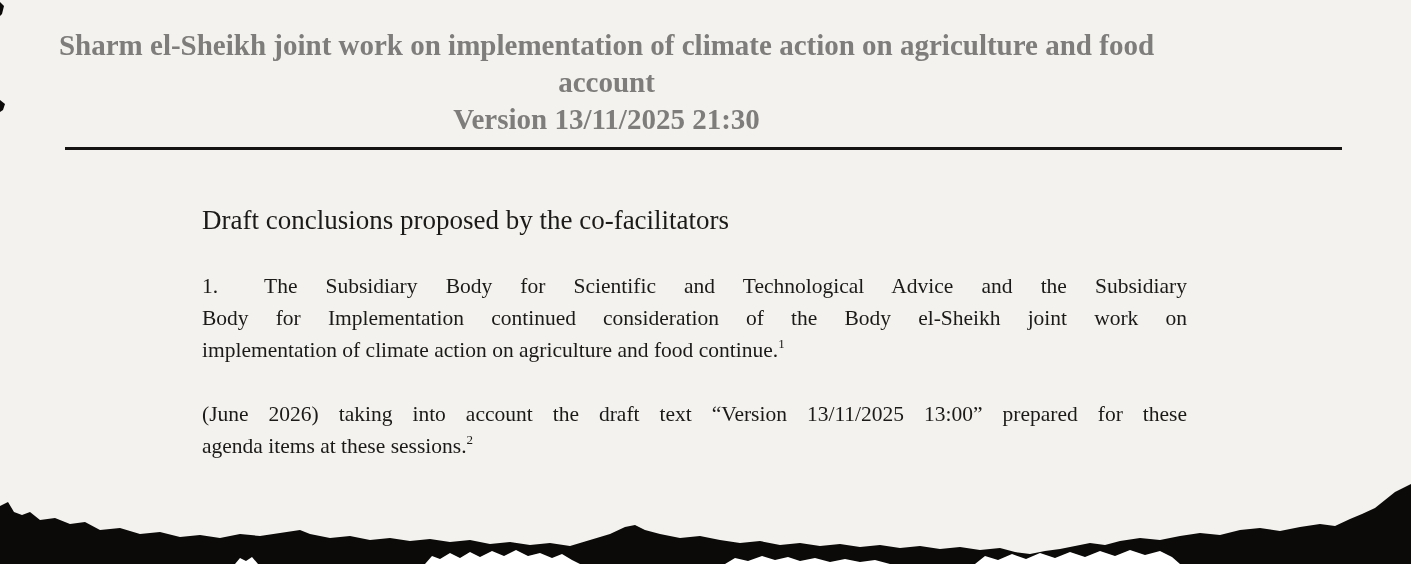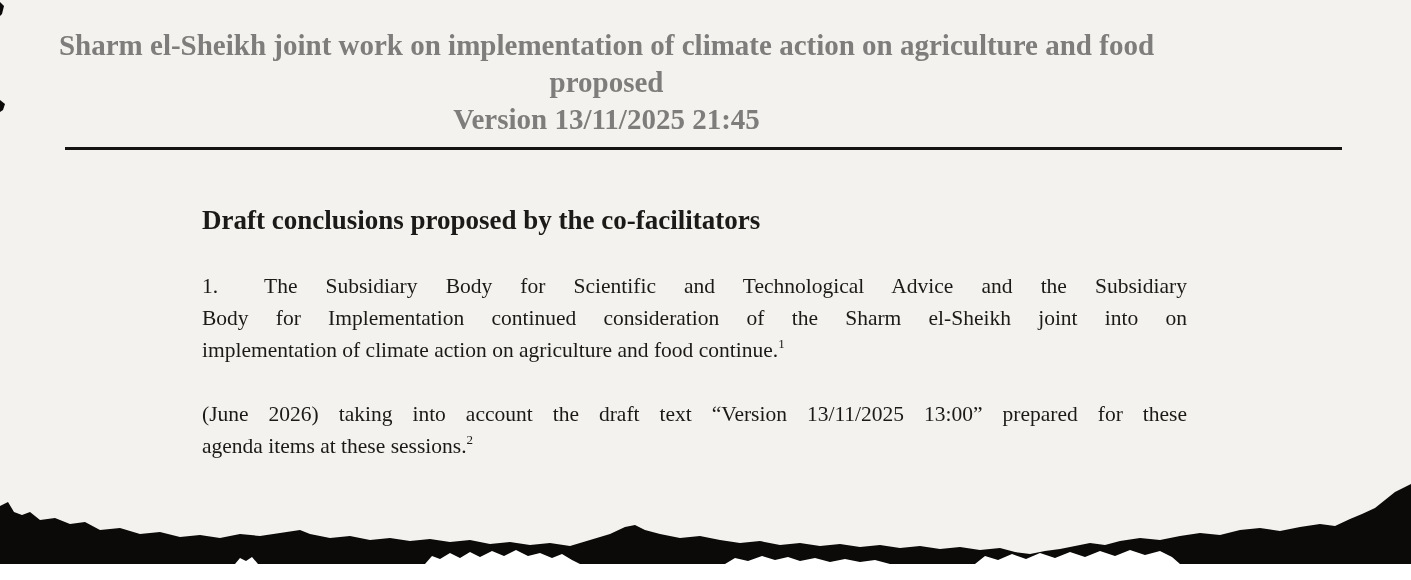--- a/index.html
+++ b/index.html
@@ -47,21 +47,21 @@
   }
   
   .doc-body {
     position: absolute;
     top: 203px;
     left: 202px;
     width: 985px;
     color: #1b1a18;
   }
   .doc-heading {
-    font-weight: bold;
+    font-weight: normal;
     font-size: 27px;
     line-height: 34px;
     white-space: nowrap;
     margin: 0 0 33px 0;
   }
   .para { margin: 0 0 32px 0; }
   .line {
     font-size: 21.5px;
     height: 32px;
     line-height: 32px;
@@ -91,32 +91,32 @@
 </style>
 </head>
 <body>
 
 <div class="stage">
 
   <div class="paper"></div>
 
   <div class="doc-header">
     <div class="hline">Sharm el-Sheikh joint work on implementation of climate action on agriculture and food</div>
-    <div class="hline">proposed</div>
-    <div class="hline">Version 13/11/2025 21:45</div>
+    <div class="hline">account</div>
+    <div class="hline">Version 13/11/2025 21:30</div>
   </div>
 
   <div class="rule"></div>
 
   <div class="doc-body">
     <div class="doc-heading">Draft conclusions proposed by the co-facilitators</div>
 
     <div class="para">
       <div class="line jline"><span class="pnum">1.</span><span>The Subsidiary Body for Scientific and Technological Advice and the Subsidiary</span></div>
-      <div class="line jline">Body for Implementation continued consideration of the Sharm el-Sheikh joint into on</div>
+      <div class="line jline">Body for Implementation continued consideration of the Body el-Sheikh joint work on</div>
       <div class="line"><span>implementation of climate action on agriculture and food continue.</span><sup class="fn">1</sup></div>
     </div>
 
     <div class="para">
       <div class="line jline">(June 2026) taking into account the draft text “Version 13/11/2025 13:00” prepared for these</div>
       <div class="line"><span>agenda items at these sessions.</span><sup class="fn">2</sup></div>
     </div>
   </div>
 
   <svg class="tear-svg" viewBox="0 0 1411 580" xmlns="http://www.w3.org/2000/svg" aria-hidden="true">

